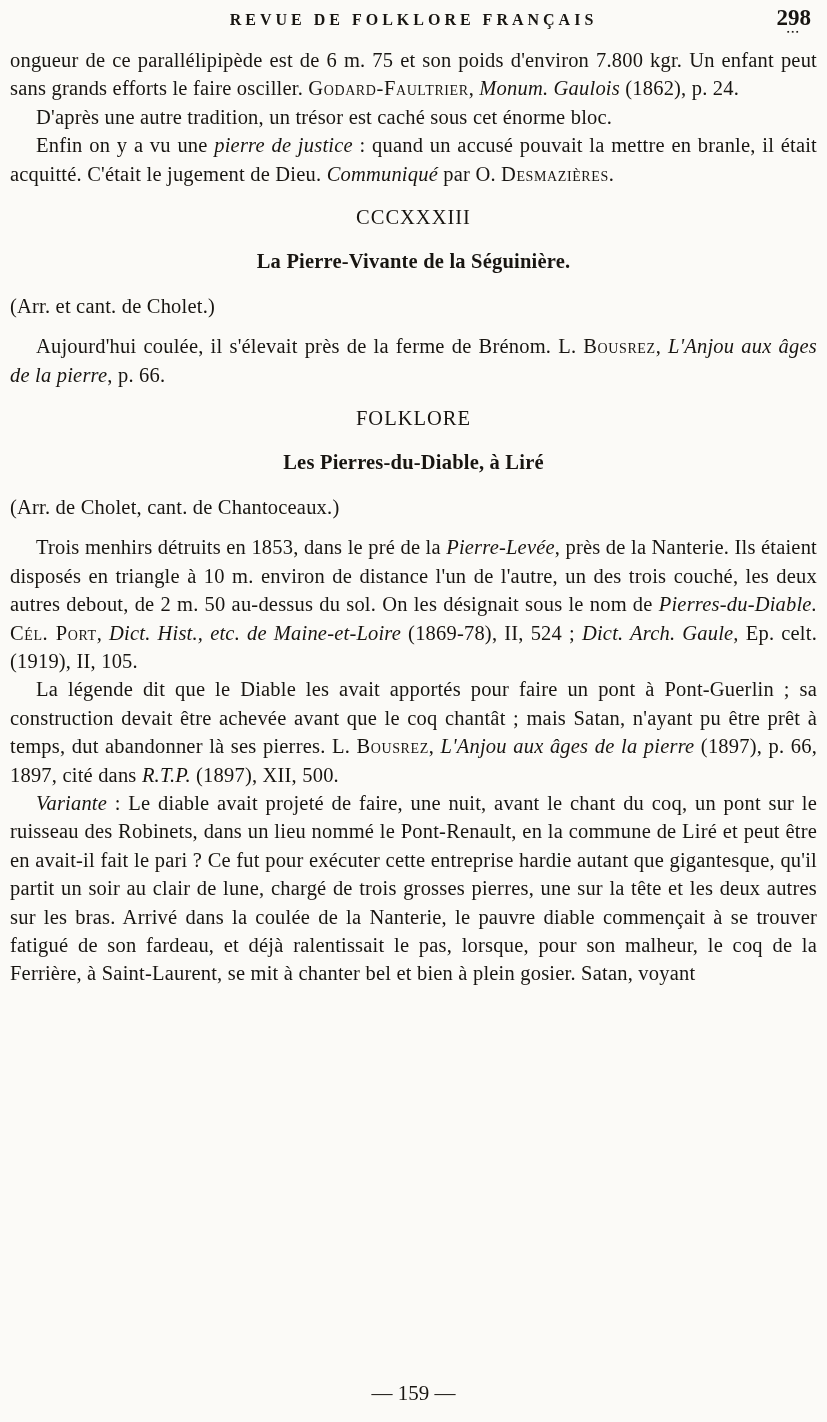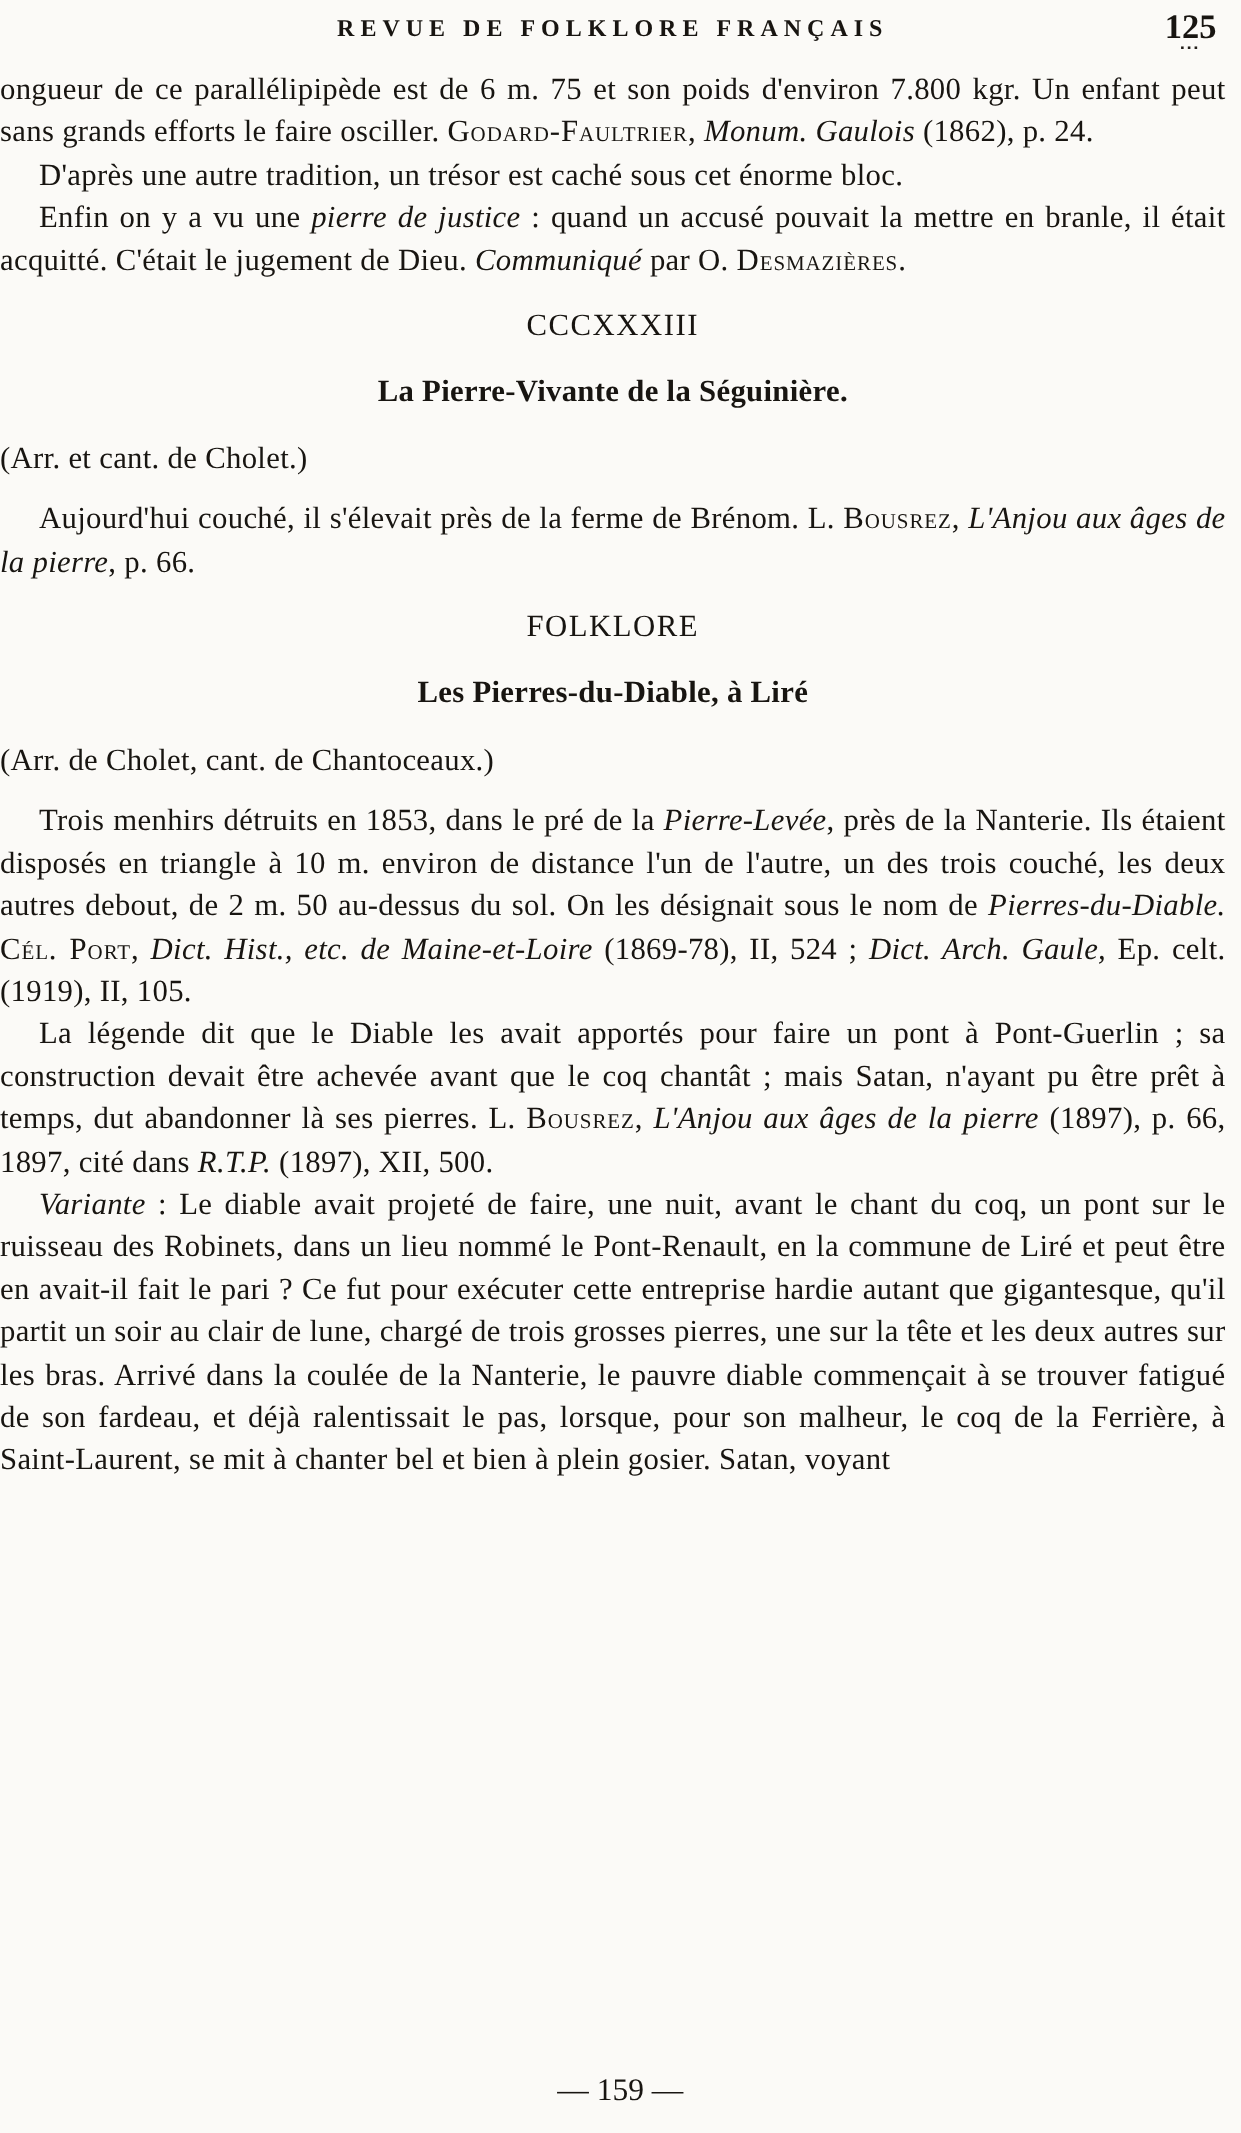--- a/index.html
+++ b/index.html
@@ -6,21 +6,21 @@
   body {
     width: 827px;
     height: 1422px;
     background: #fbfaf7;
     position: relative;
     overflow: hidden;
     font-family: "Liberation Serif", "DejaVu Serif", serif;
     color: #181511;
   }
   .page {
-    padding: 6px 10px 0 0;
+    padding: 6px 10px 0 10px;
     box-sizing: border-box;
   }
   .page-header {
     position: relative;
     height: 40px;
   }
   .journal-title {
     text-align: center;
     font-size: 16px;
     font-weight: bold;
@@ -80,33 +80,33 @@
   }
 </style>
 </head>
 <body>
 
 <div class="page">
 
   <div class="page-header">
     <div class="journal-title">REVUE DE FOLKLORE FRANÇAIS</div>
     <div class="page-number-top">
-      <div>125</div>
+      <div>298</div>
       <div class="page-number-marks">▪▪▪</div>
     </div>
   </div>
 
   <div class="page-body">
       <div class="para "><span class="normal">ongueur de ce parallélipipède est de 6 m. 75 et son poids d'environ 7.800 kgr. Un enfant peut sans grands efforts le faire osciller. </span><span class="smallcaps">Godard-Faultrier</span><span class="normal">, </span><span class="italic">Monum. Gaulois</span><span class="normal"> (1862), p. 24.</span></div>
       <div class="para  indent"><span class="normal">D'après une autre tradition, un trésor est caché sous cet énorme bloc.</span></div>
       <div class="para  indent"><span class="normal">Enfin on y a vu une </span><span class="italic">pierre de justice</span><span class="normal"> : quand un accusé pouvait la mettre en branle, il était acquitté. C'était le jugement de Dieu. </span><span class="italic">Communiqué</span><span class="normal"> par O. </span><span class="smallcaps">Desmazières</span><span class="normal">.</span></div>
       <div class="para heading-roman"><span class="normal">CCCXXXIII</span></div>
       <div class="para heading-title"><span class="normal">La Pierre-Vivante de la Séguinière.</span></div>
       <div class="para heading-sub"><span class="normal">(Arr. et cant. de Cholet.)</span></div>
-      <div class="para  indent"><span class="normal">Aujourd'hui couché, il s'élevait près de la ferme de Brénom. L. </span><span class="smallcaps">Bousrez</span><span class="normal">, </span><span class="italic">L'Anjou aux âges de la pierre</span><span class="normal">, p. 66.</span></div>
+      <div class="para  indent"><span class="normal">Aujourd'hui coulée, il s'élevait près de la ferme de Brénom. L. </span><span class="smallcaps">Bousrez</span><span class="normal">, </span><span class="italic">L'Anjou aux âges de la pierre</span><span class="normal">, p. 66.</span></div>
       <div class="para heading-roman"><span class="normal">FOLKLORE</span></div>
       <div class="para heading-title"><span class="normal">Les Pierres-du-Diable, à Liré</span></div>
       <div class="para heading-sub"><span class="normal">(Arr. de Cholet, cant. de Chantoceaux.)</span></div>
       <div class="para  indent"><span class="normal">Trois menhirs détruits en 1853, dans le pré de la </span><span class="italic">Pierre-Levée</span><span class="normal">, près de la Nanterie. Ils étaient disposés en triangle à 10 m. environ de distance l'un de l'autre, un des trois couché, les deux autres debout, de 2 m. 50 au-dessus du sol. On les désignait sous le nom de </span><span class="italic">Pierres-du-Diable.</span><span class="normal"> </span><span class="smallcaps">Cél. Port</span><span class="normal">, </span><span class="italic">Dict. Hist., etc. de Maine-et-Loire</span><span class="normal"> (1869-78), II, 524 ; </span><span class="italic">Dict. Arch. Gaule,</span><span class="normal"> Ep. celt. (1919), II, 105.</span></div>
       <div class="para  indent"><span class="normal">La légende dit que le Diable les avait apportés pour faire un pont à Pont-Guerlin ; sa construction devait être achevée avant que le coq chantât ; mais Satan, n'ayant pu être prêt à temps, dut abandonner là ses pierres. L. </span><span class="smallcaps">Bousrez</span><span class="normal">, </span><span class="italic">L'Anjou aux âges de la pierre</span><span class="normal"> (1897), p. 66, 1897, cité dans </span><span class="italic">R.T.P.</span><span class="normal"> (1897), XII, 500.</span></div>
       <div class="para  indent"><span class="italic">Variante</span><span class="normal"> : Le diable avait projeté de faire, une nuit, avant le chant du coq, un pont sur le ruisseau des Robinets, dans un lieu nommé le Pont-Renault, en la commune de Liré et peut être en avait-il fait le pari ? Ce fut pour exécuter cette entreprise hardie autant que gigantesque, qu'il partit un soir au clair de lune, chargé de trois grosses pierres, une sur la tête et les deux autres sur les bras. Arrivé dans la coulée de la Nanterie, le pauvre diable commençait à se trouver fatigué de son fardeau, et déjà ralentissait le pas, lorsque, pour son malheur, le coq de la Ferrière, à Saint-Laurent, se mit à chanter bel et bien à plein gosier. Satan, voyant</span></div>
     </div>
 
 </div>
 

